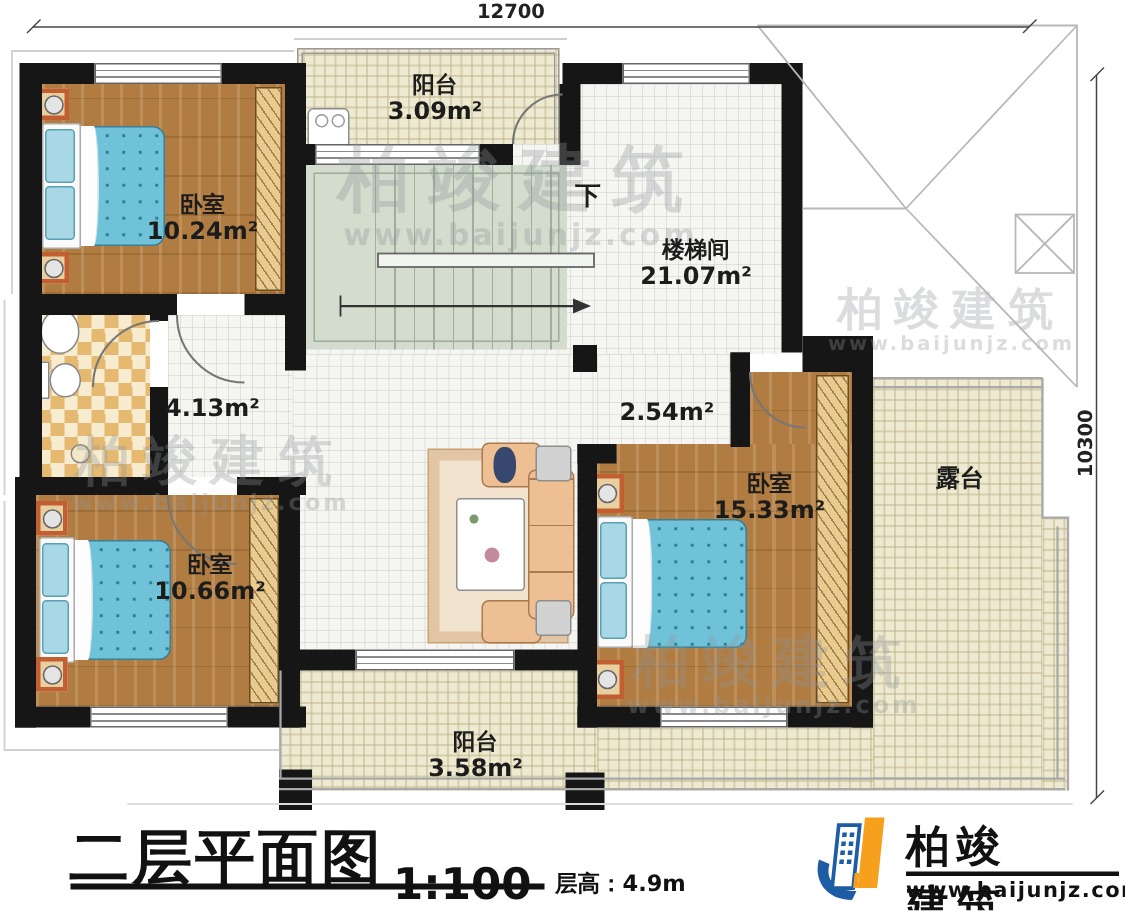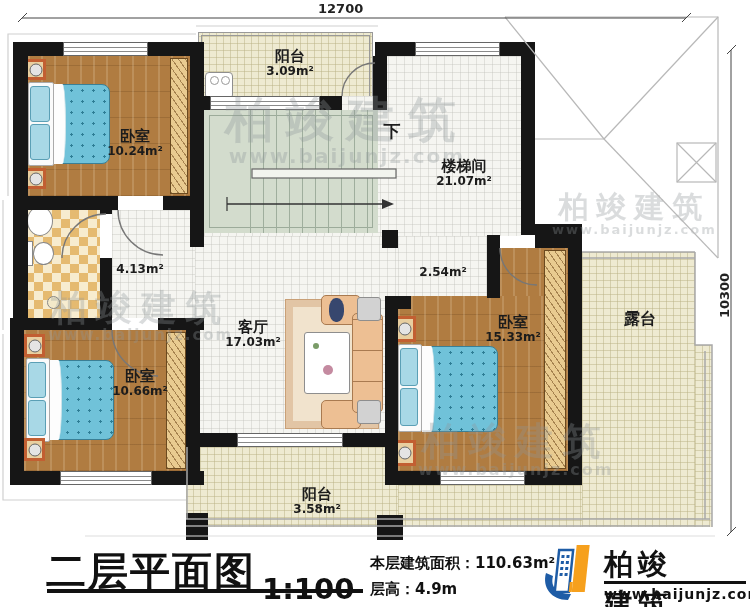--- a/index.html
+++ b/index.html
@@ -38,21 +38,21 @@
   .lamp{position:absolute;left:50%;top:50%;width:11px;height:11px;transform:translate(-50%,-50%);
     border:1.5px solid #666;border-radius:50%;background:#e4e4e4;}
   .sofa{background:#edbf93;border:1.5px solid #a97a50;border-radius:5px;}
   .cushV{background-image:repeating-linear-gradient(0deg,transparent 0 30px,#a97a50 30px 31px);}
   .rug{background:#f1e3cd;border:7px solid #e2c5a5;outline:1px solid #c9a077;}
   .gray-sq{background:#d2d2d2;border:1.5px solid #8e8e8e;border-radius:3px;}
   .white-box{background:#fff;border:1.5px solid #8e8e8e;border-radius:4px;}
   .fixture{background:#fff;border:1.5px solid #888;}
   .rlabel{position:absolute;z-index:40;text-align:center;color:#1c1c1c;line-height:1.15;}
   .rname{font-size:15px;font-weight:bold;}
-  .rarea{font-size:12px;font-weight:bold;}
+  .rarea{font-size:16px;font-weight:bold;}
   .dim{position:absolute;z-index:40;font-size:13px;font-weight:bold;color:#222;}
   .wm{position:absolute;z-index:25;color:#8f9699;opacity:.32;text-align:center;white-space:nowrap;pointer-events:none;}
   .wm-name{font-weight:bold;line-height:1;}
   .wm-url{font-weight:bold;line-height:1.3;letter-spacing:2px;}
   svg.overlay{position:absolute;left:0;top:0;z-index:30;pointer-events:none;}
   #titlebar{position:absolute;left:0;top:540px;width:692px;height:67px;background:#fff;z-index:45;}
   .t-main{position:absolute;left:46px;top:4px;font-size:40px;font-weight:900;color:#111;letter-spacing:2px;}
   .t-scale{position:absolute;left:262px;top:32px;font-size:29px;font-weight:600;color:#111;}
   .t-rule{position:absolute;left:47px;top:49px;width:316px;height:4px;background:#111;}
   .t-info{position:absolute;font-size:15px;font-weight:bold;color:#111;}
@@ -269,24 +269,20 @@
     <div class="rarea">10.24m²</div>
   </div>
   <div class="rlabel" style="left:255px;top:48px;width:70px;">
     <div class="rname">阳台</div>
     <div class="rarea">3.09m²</div>
   </div>
   <div class="rlabel" style="left:418px;top:158px;width:92px;">
     <div class="rname">楼梯间</div>
     <div class="rarea">21.07m²</div>
   </div>
-  <div class="rlabel" style="left:218px;top:319px;width:70px;">
-    <div class="rname">客厅</div>
-    <div class="rarea">17.03m²</div>
-  </div>
   <div class="rlabel" style="left:98px;top:368px;width:84px;">
     <div class="rname">卧室</div>
     <div class="rarea">10.66m²</div>
   </div>
   <div class="rlabel" style="left:470px;top:314px;width:86px;">
     <div class="rname">卧室</div>
     <div class="rarea">15.33m²</div>
   </div>
   <div class="rlabel" style="left:282px;top:486px;width:70px;">
     <div class="rname">阳台</div>
@@ -306,23 +302,20 @@
     <div style="font-size:17px;font-weight:bold;">下</div>
   </div>
 
   <div class="dim" style="left:318px;top:1px;">12700</div>
   <div class="dim" style="left:702px;top:288px;transform:rotate(-90deg);transform-origin:center;">10300</div>
 
   <div id="titlebar">
     <div class="t-main">二层平面图</div>
     <div class="t-scale">1:100</div>
     <div class="t-rule"></div>
-    <div class="t-info" style="left:370px;top:14px;">
-      <span>本层建筑面积：</span><span>110.63m²</span>
-    </div>
     <div class="t-info" style="left:370px;top:40px;">
       <span>层高：</span><span>4.9m</span>
     </div>
     <svg class="abs" style="left:538px;top:2px;" width="62" height="62" viewBox="0 0 62 62">
       <path d="M30 58 C13 58 4 45 8 31 L15 34 C12 45 19 52 33 52 Z" fill="#1e5ca6"></path>
       <g transform="skewX(-6)">
         <rect x="22" y="8" width="14" height="42" fill="#fff" stroke="#1e5ca6" stroke-width="2.5"></rect>
         <rect x="25" y="13" width="3" height="3" fill="#1e5ca6"></rect>
           <rect x="30" y="13" width="3" height="3" fill="#1e5ca6"></rect>
         <rect x="25" y="19" width="3" height="3" fill="#1e5ca6"></rect>

